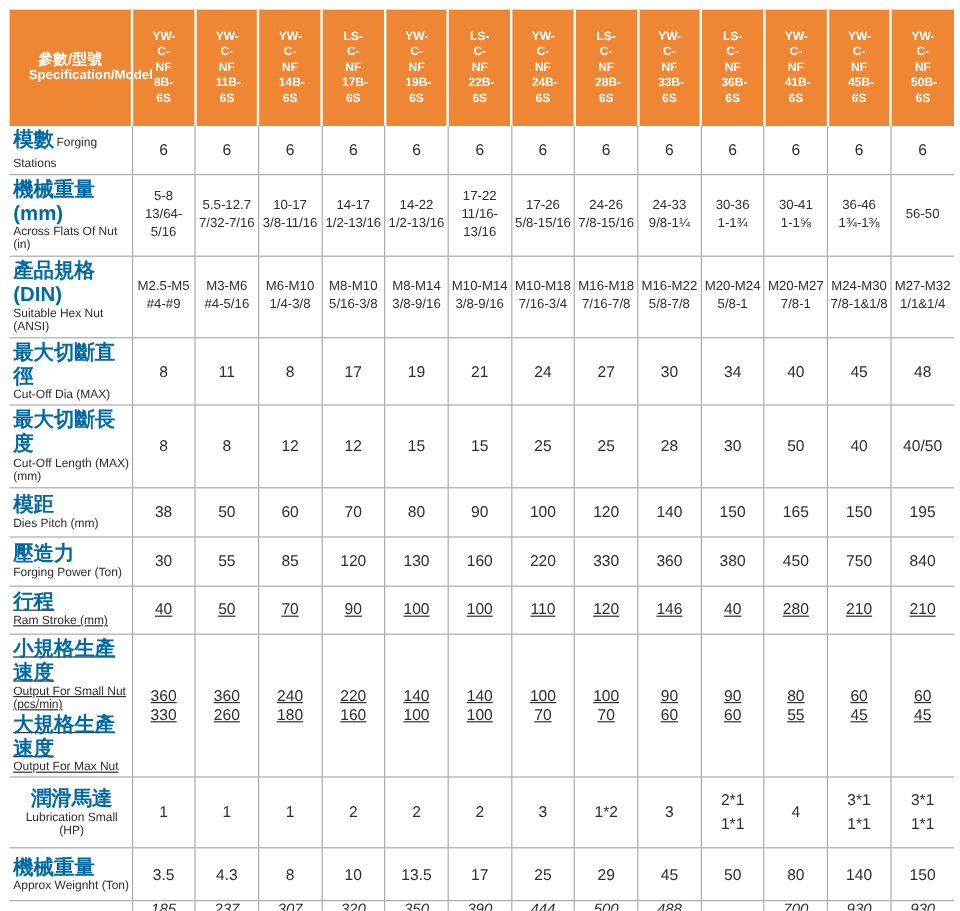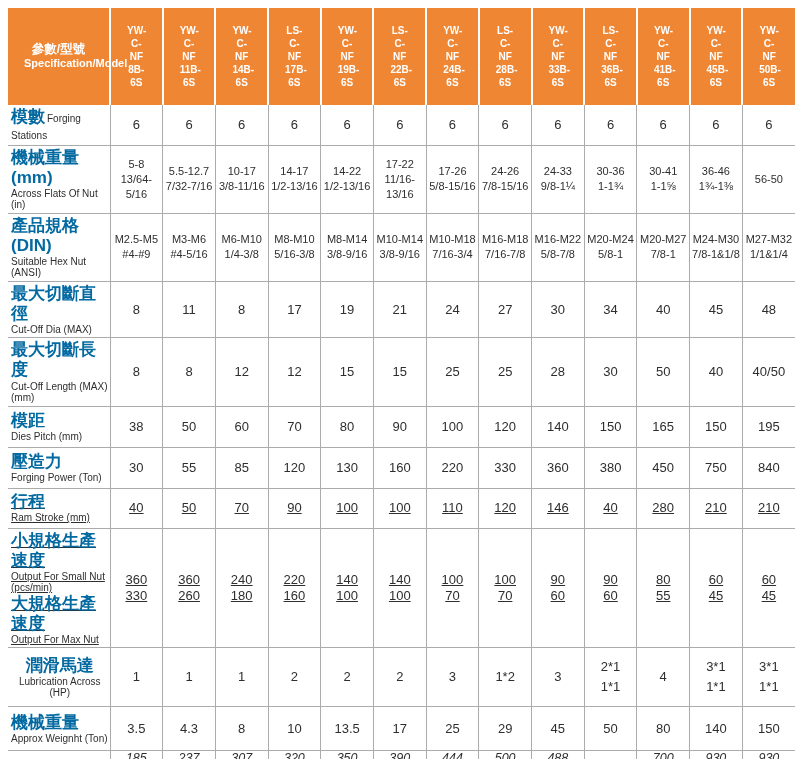--- a/index.html
+++ b/index.html
@@ -261,21 +261,21 @@
           <td>90
 60</td>
           <td>80
 55</td>
           <td>60
 45</td>
           <td>60
 45</td>
         </tr>
         <tr>
-          <td class="label"><span class="lz">潤滑馬達</span><span class="le">Lubrication Across  (HP)</span></td>
+          <td class="label"><span class="lz">潤滑馬達</span><span class="le">Lubrication Small  (HP)</span></td>
           <td>1</td>
           <td>1</td>
           <td>1</td>
           <td>2</td>
           <td>2</td>
           <td>2</td>
           <td>3</td>
           <td>1*2</td>
           <td>3</td>
           <td>2*1

